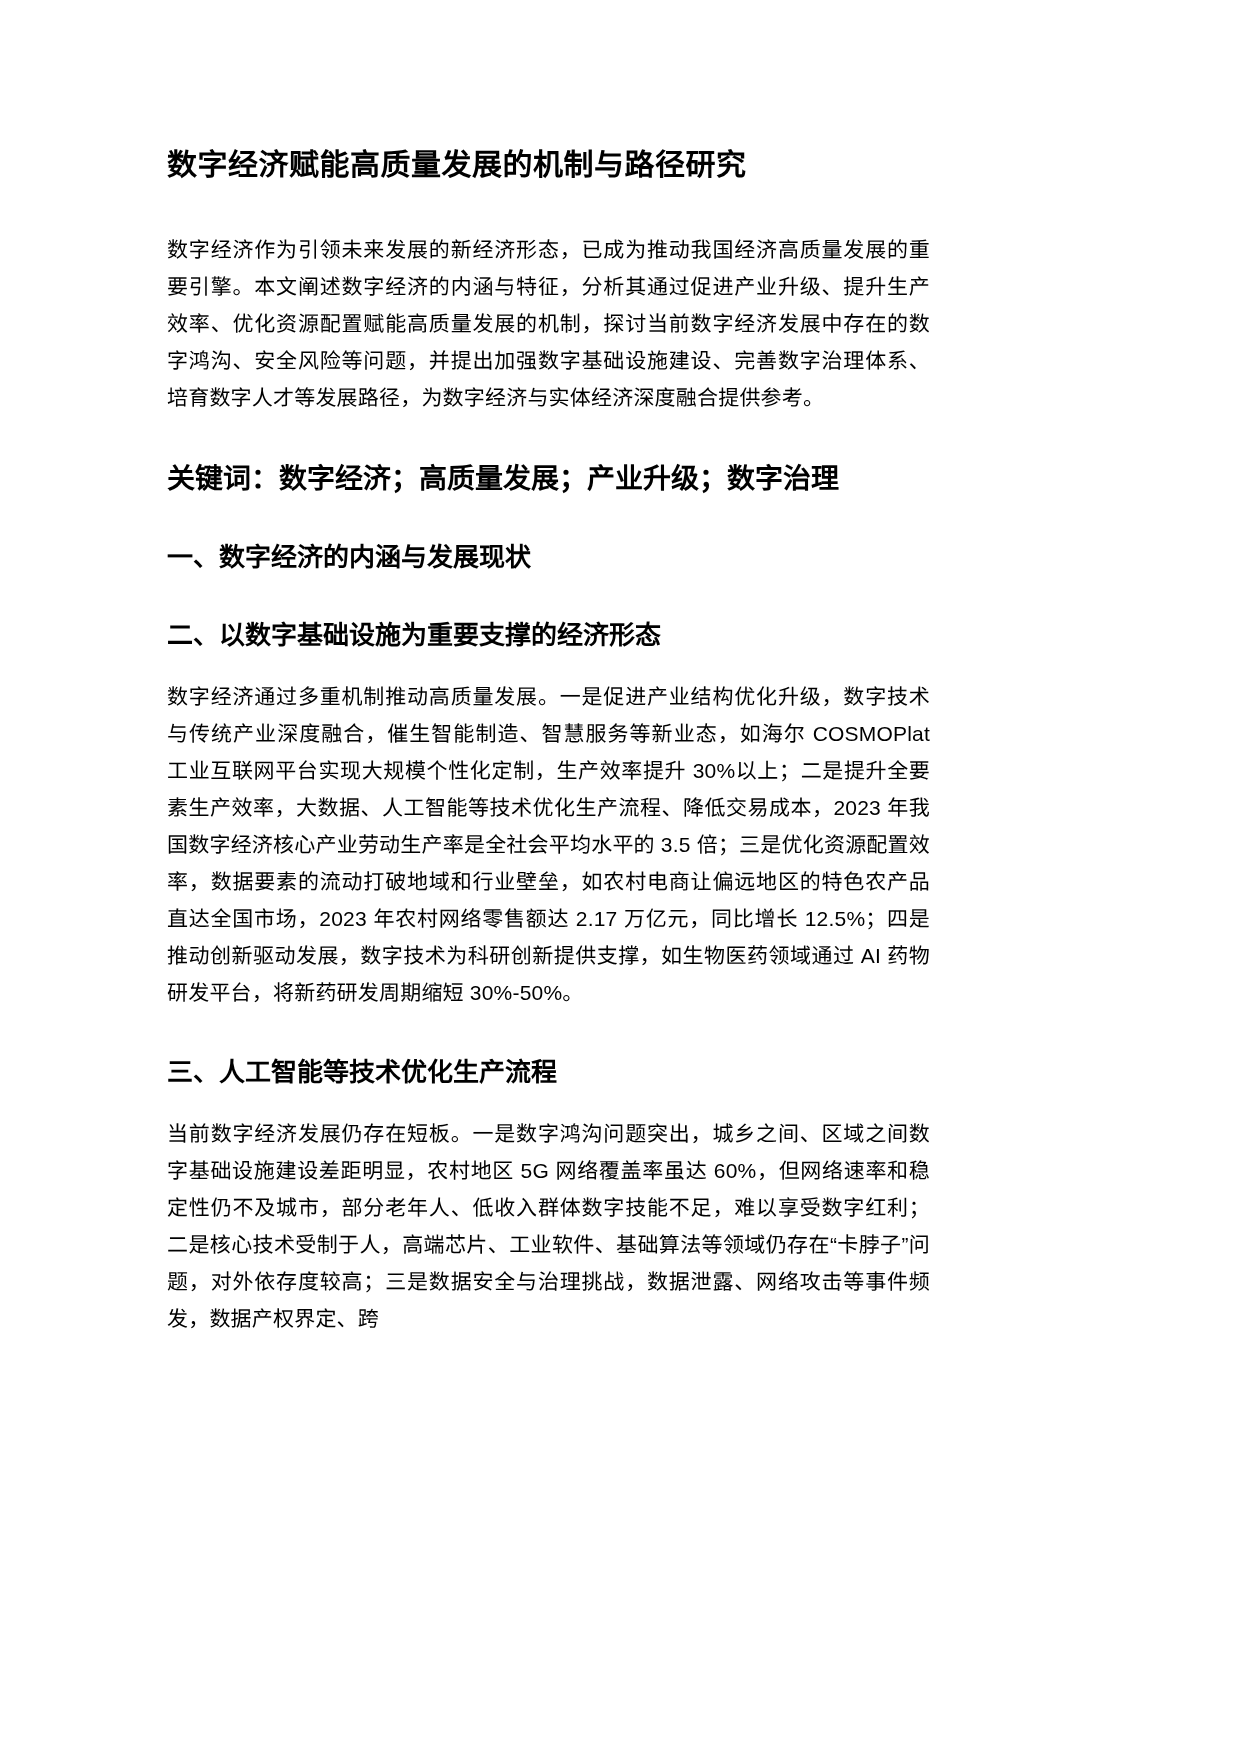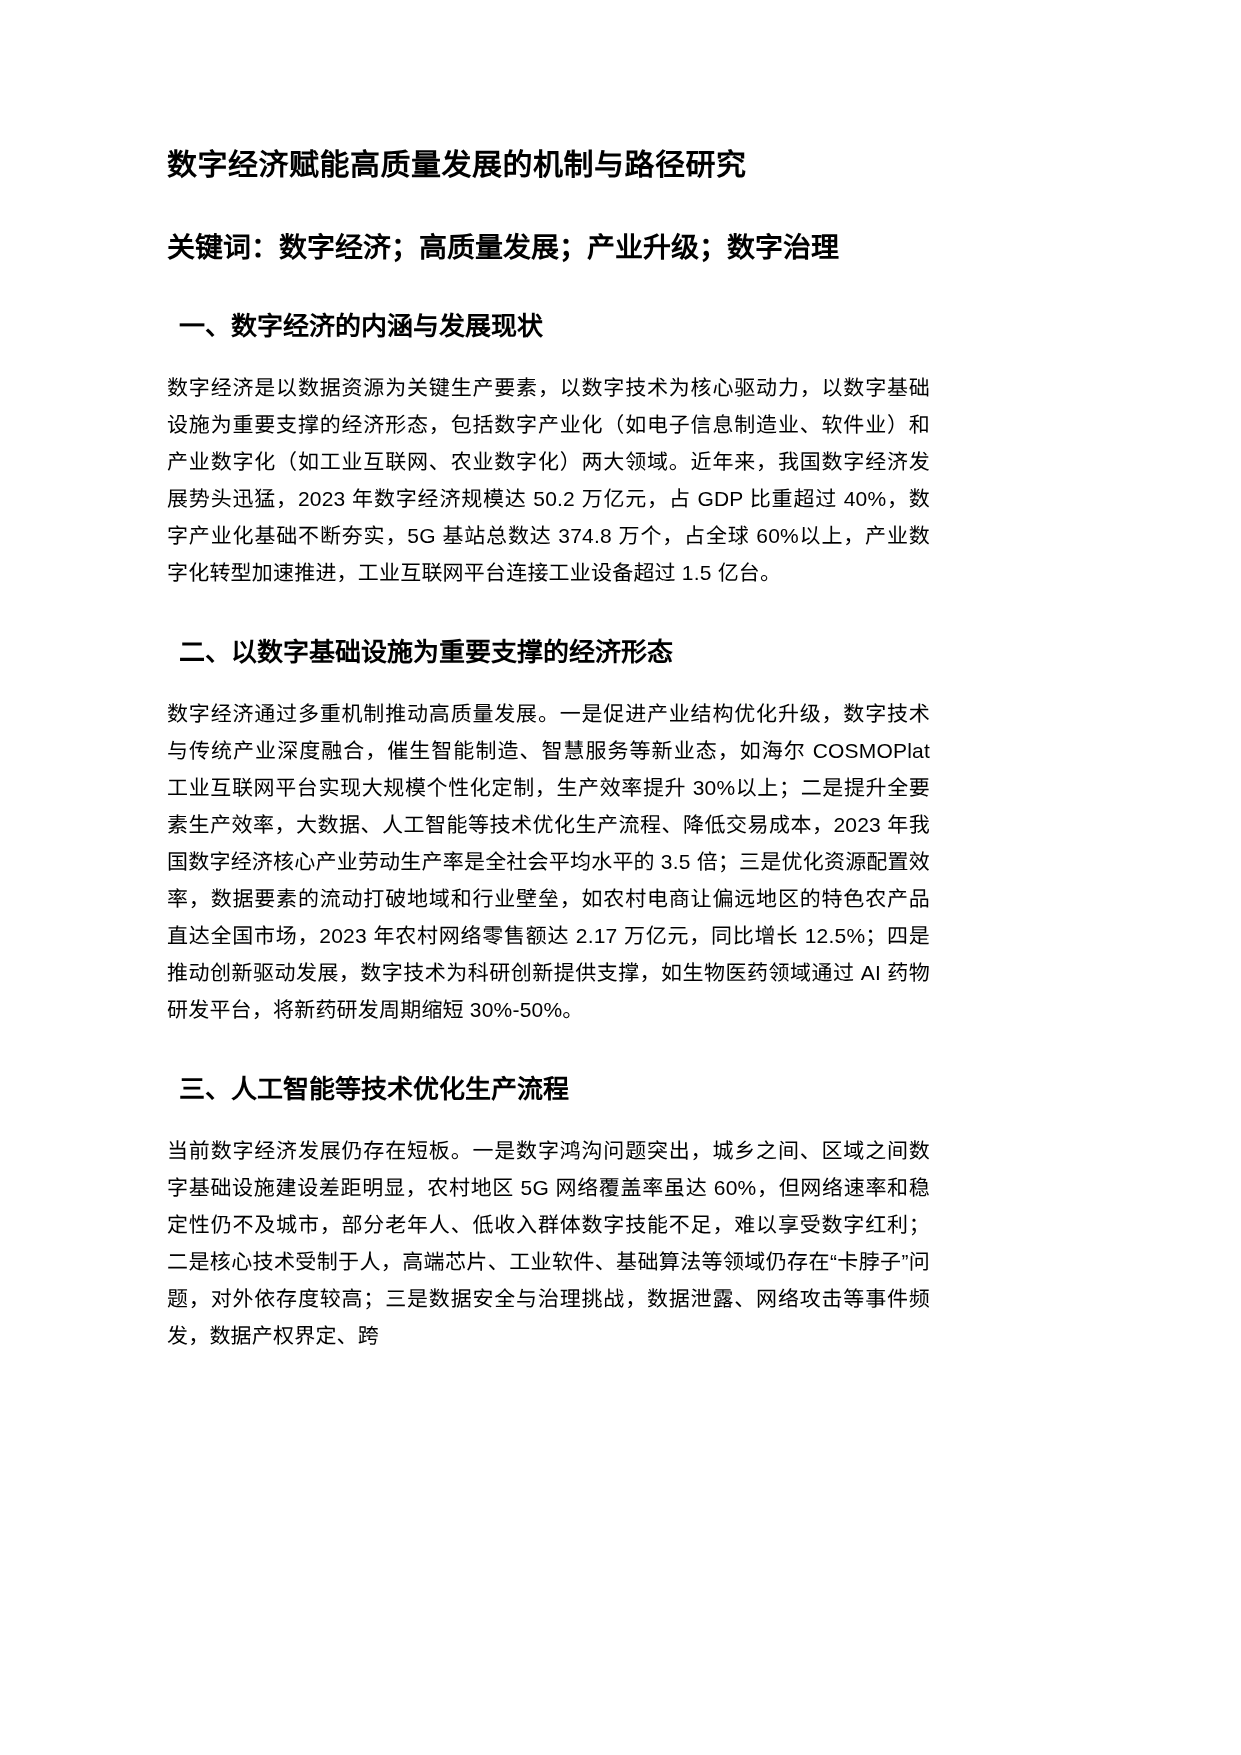--- a/index.html
+++ b/index.html
@@ -31,21 +31,21 @@
   .block-heading {
     font-size: 26px;
     font-weight: bold;
     line-height: 34px;
     margin: 0 0 26px 0;
   }
   .section-heading {
     font-size: 26px;
     font-weight: bold;
     line-height: 34px;
-    margin: 44px 0 26px 12px;
+    margin: 44px 0 26px 0;
   }
   .body-para {
     font-size: 21px;
     line-height: 37px;
     margin: 0;
     text-align: justify;
     letter-spacing: 0.2px;
   }
   .keywords {
     font-size: 28px;
@@ -55,26 +55,26 @@
   }
 </style>
 </head>
 <body>
 
 <div class="page">
 
   <h1 class="doc-title">数字经济赋能高质量发展的机制与路径研究</h1>
 
 
+  <p class="body-para">数字经济作为引领未来发展的新经济形态，已成为推动我国经济高质量发展的重要引擎。本文阐述数字经济的内涵与特征，分析其通过促进产业升级、提升生产效率、优化资源配置赋能高质量发展的机制，探讨当前数字经济发展中存在的数字鸿沟、安全风险等问题，并提出加强数字基础设施建设、完善数字治理体系、培育数字人才等发展路径，为数字经济与实体经济深度融合提供参考。</p>
 
   <p class="keywords">关键词：数字经济；高质量发展；产业升级；数字治理</p>
 
   <h2 class="section-heading">一、数字经济的内涵与发展现状</h2>
 
-  <p class="body-para">数字经济是以数据资源为关键生产要素，以数字技术为核心驱动力，以数字基础设施为重要支撑的经济形态，包括数字产业化（如电子信息制造业、软件业）和产业数字化（如工业互联网、农业数字化）两大领域。近年来，我国数字经济发展势头迅猛，2023 年数字经济规模达 50.2 万亿元，占 GDP 比重超过 40%，数字产业化基础不断夯实，5G 基站总数达 374.8 万个，占全球 60%以上，产业数字化转型加速推进，工业互联网平台连接工业设备超过 1.5 亿台。</p>
 
   <h2 class="section-heading">二、以数字基础设施为重要支撑的经济形态</h2>
 
   <p class="body-para">数字经济通过多重机制推动高质量发展。一是促进产业结构优化升级，数字技术与传统产业深度融合，催生智能制造、智慧服务等新业态，如海尔 COSMOPlat 工业互联网平台实现大规模个性化定制，生产效率提升 30%以上；二是提升全要素生产效率，大数据、人工智能等技术优化生产流程、降低交易成本，2023 年我国数字经济核心产业劳动生产率是全社会平均水平的 3.5 倍；三是优化资源配置效率，数据要素的流动打破地域和行业壁垒，如农村电商让偏远地区的特色农产品直达全国市场，2023 年农村网络零售额达 2.17 万亿元，同比增长 12.5%；四是推动创新驱动发展，数字技术为科研创新提供支撑，如生物医药领域通过 AI 药物研发平台，将新药研发周期缩短 30%-50%。</p>
 
   <h2 class="section-heading">三、人工智能等技术优化生产流程</h2>
 
   <p class="body-para">当前数字经济发展仍存在短板。一是数字鸿沟问题突出，城乡之间、区域之间数字基础设施建设差距明显，农村地区 5G 网络覆盖率虽达 60%，但网络速率和稳定性仍不及城市，部分老年人、低收入群体数字技能不足，难以享受数字红利；二是核心技术受制于人，高端芯片、工业软件、基础算法等领域仍存在“卡脖子”问题，对外依存度较高；三是数据安全与治理挑战，数据泄露、网络攻击等事件频发，数据产权界定、跨</p>
 
 </div>

